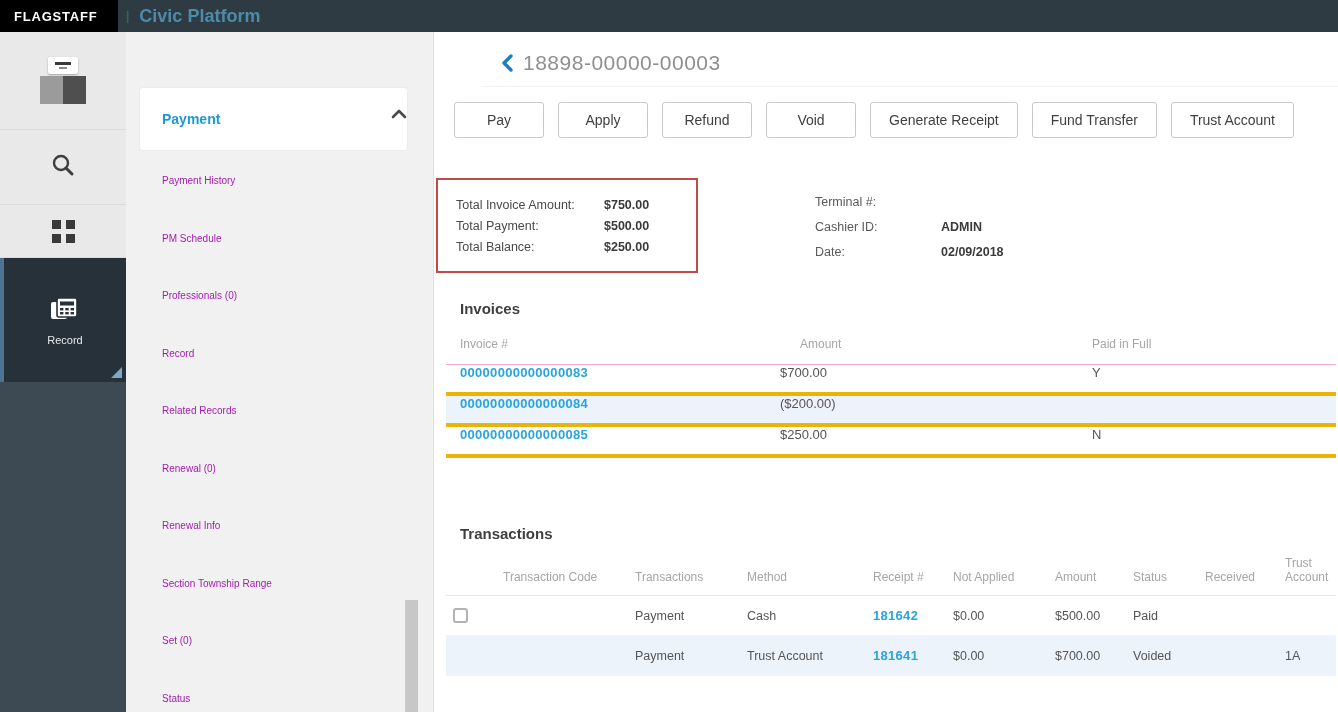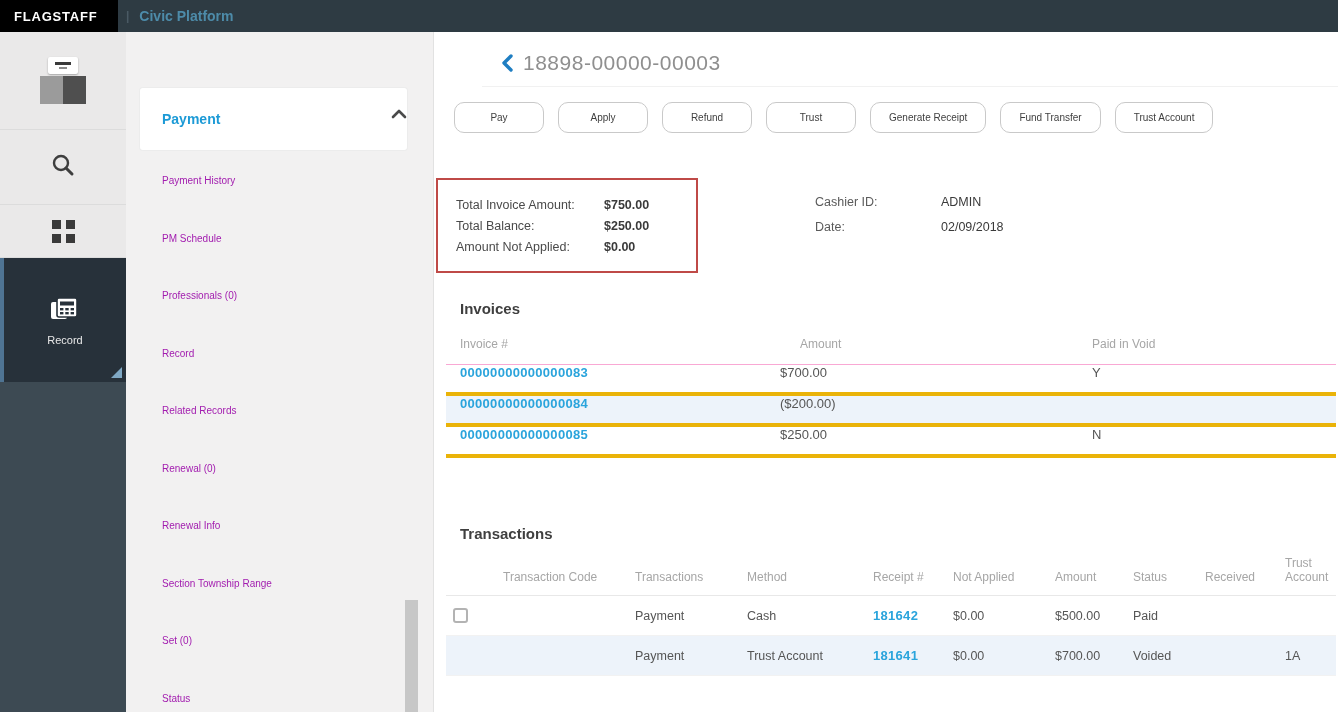--- a/index.html
+++ b/index.html
@@ -7,21 +7,21 @@
               font-family:"Liberation Sans", sans-serif; }
   body { position:relative; }
 
   
   .topbar { position:absolute; top:0; left:0; right:0; height:32px; background:#2e3b43;
             display:flex; align-items:center; z-index:10; }
   .brand  { background:#000000; height:100%; display:flex; align-items:center;
             padding:0 14px; min-width:118px; }
   .brand span { color:#fff; font-weight:bold; font-size:13px; letter-spacing:.8px; }
   .topbar-sep { color:#4a5a64; font-weight:bold; font-size:12px; margin:0 10px 0 8px; }
-  .product { color:#4d8ba9; font-weight:bold; font-size:14px; }
+  .product { color:#4d8ba9; font-weight:bold; font-size:18px; }
 
   
   .rail { position:absolute; top:32px; left:0; width:126px; bottom:0; background:#eae9e9;
           display:flex; flex-direction:column; }
   .rail-item { display:flex; align-items:center; justify-content:center;
                border-bottom:1px solid #dcdcdc; background:#eae9e9; cursor:pointer; }
   .rail-item.launchpad { height:98px; }
   .rail-item.search { height:75px; }
   .rail-item.apps { height:53px; }
   .lp { display:flex; flex-direction:column; align-items:center; }
@@ -59,35 +59,35 @@
 
   
   .content { position:absolute; top:32px; left:434px; right:0; bottom:0; background:#fff;
              overflow:hidden; }
   .page-head { display:flex; align-items:center; gap:9px; padding:19px 0 11px 18px;
                border-bottom:1px solid #f1f1f1;margin-left:48px; }
   .back { display:flex; align-items:center; cursor:pointer; }
   .page-title { font-size:21px; color:#8f8f8f; letter-spacing:.5px; }
 
   .toolbar { display:flex; gap:14px; padding:15px 0 0 20px; white-space:nowrap; }
-  .btn { border:1px solid #c9c9c9; background:#fff; color:#3f3f3f; font-size:10px;
-         padding:9px 18px; min-width:90px; text-align:center; border-radius:10px;
+  .btn { border:1px solid #c9c9c9; background:#fff; color:#3f3f3f; font-size:14px;
+         padding:9px 18px; min-width:90px; text-align:center; border-radius:3px;
          font-family:"Liberation Sans", sans-serif; cursor:pointer; flex:0 0 auto; }
 
   .summary-box { position:absolute; left:2px; top:146px; width:262px; background:#fff;
                  border:2px solid #bf4a47; padding:15px 10px 13px 18px; }
   .summary-row { display:flex; font-size:12.5px; line-height:21px; color:#4a4a4a; }
   .summary-row .lbl { width:148px; }
   .summary-row .val { font-weight:bold; color:#3a3a3a; }
 
   .session { position:absolute; left:381px; top:158px; font-size:12.5px; line-height:25px;
              color:#5a5a5a; }
   .session-row { display:flex; }
   .session-row .lbl { width:126px; }
-  .session-row .val { font-weight:normal; color:#3a3a3a; }
+  .session-row .val { font-weight:bold; color:#3a3a3a; }
 
   .section-title { position:absolute; left:26px; font-size:15px; font-weight:bold; color:#3f3f3f; }
   #invoices-title { top:268px; }
   #transactions-title { top:493px; }
 
   table { border-collapse:collapse; table-layout:fixed; }
   .invoice-table { position:absolute; left:12px; top:292px; width:890px; }
   .invoice-table th { color:#a6a6a6; font-weight:normal; font-size:12px; text-align:left;
                       padding:13px 0 13px 14px; border-bottom:1px solid #f9a8d4; }
   .invoice-table th.shift { padding-left:34px; }
@@ -198,42 +198,46 @@
         <polyline points="11,2 4,9 11,16" fill="none" stroke="#1f7ec2" stroke-width="3.4" stroke-linecap="round" stroke-linejoin="round"></polyline>
       </svg>
     </span>
     <span class="page-title">18898-00000-00003</span>
   </div>
 
   <div class="toolbar">
     <button class="btn">Pay</button>
     <button class="btn">Apply</button>
     <button class="btn">Refund</button>
-    <button class="btn">Trust</button>
+    <button class="btn">Void</button>
     <button class="btn">Generate Receipt</button>
     <button class="btn">Fund Transfer</button>
     <button class="btn">Trust Account</button>
   </div>
 
   <div class="summary-box">
     <div class="summary-row">
       <span class="lbl">Total Invoice Amount:</span>
       <span class="val">$750.00</span>
     </div>
     <div class="summary-row">
+      <span class="lbl">Total Payment:</span>
+      <span class="val">$500.00</span>
+    </div>
+    <div class="summary-row">
       <span class="lbl">Total Balance:</span>
       <span class="val">$250.00</span>
     </div>
-    <div class="summary-row">
-      <span class="lbl">Amount Not Applied:</span>
-      <span class="val">$0.00</span>
-    </div>
   </div>
 
   <div class="session">
+    <div class="session-row">
+      <span class="lbl">Terminal #:</span>
+      <span class="val"></span>
+    </div>
     <div class="session-row">
       <span class="lbl">Cashier ID:</span>
       <span class="val">ADMIN</span>
     </div>
     <div class="session-row">
       <span class="lbl">Date:</span>
       <span class="val">02/09/2018</span>
     </div>
   </div>
 
@@ -242,21 +246,21 @@
   <table class="invoice-table">
     <colgroup>
         <col style="width:320px">
         <col style="width:312px">
         <col style="width:258px">
       </colgroup>
     <thead>
       <tr>
         <th>Invoice #</th>
         <th class="shift">Amount</th>
-        <th>Paid in Void</th>
+        <th>Paid in Full</th>
       </tr>
     </thead>
     <tbody>
       <tr>
         <td><a class="link">00000000000000083</a></td>
         <td>$700.00</td>
         <td>Y</td>
       </tr>
       <tr class="alt">
         <td><a class="link">00000000000000084</a></td>

